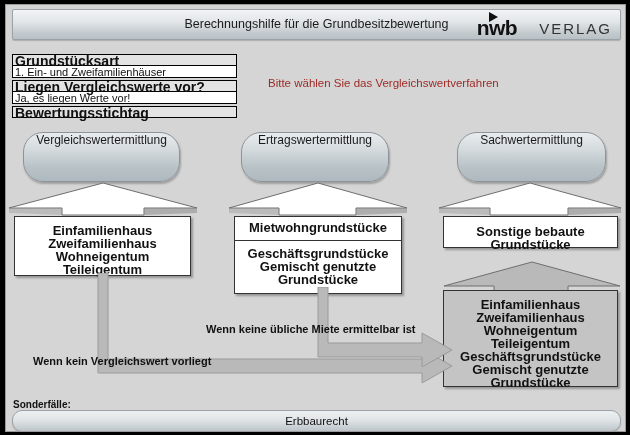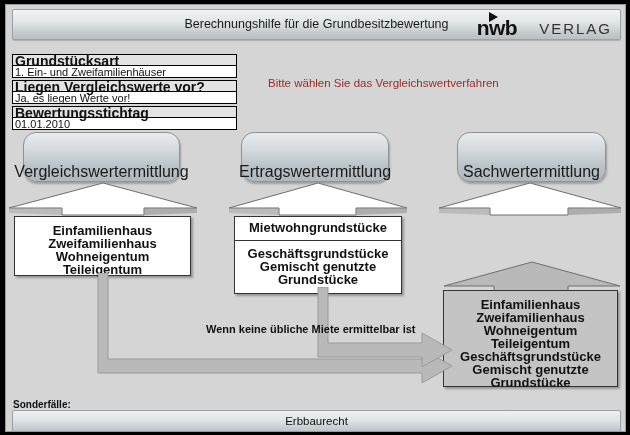--- a/index.html
+++ b/index.html
@@ -60,25 +60,25 @@
 
   
   .prompt{
     position:absolute;left:262px;top:72px;
     font-size:11.5px;font-weight:normal;color:#9e2a26;
   }
 
   
   .method{
     position:absolute;height:48px;
-    border:1px solid #8d9499;border-radius:13px;
+    border:1px solid #8d9499;border-radius:20px;
     background:linear-gradient(to bottom,#e8ecee 0%,#d4dadd 35%,#b9c3c7 70%,#aeb9bf 100%);
     box-shadow:1px 2px 2px rgba(0,0,0,.25);
-    display:flex;align-items:flex-end;justify-content:center;
-    font-size:16px;color:#1a1a1a;
+    display:flex;align-items:flex-start;justify-content:center;
+    font-size:12px;color:#1a1a1a;
   }
 
   
   .panel{
     position:absolute;
     background:#fff;border:1px solid #333;
     box-shadow:2px 2px 2px rgba(0,0,0,.30);
     font-size:13px;font-weight:bold;color:#111;
     text-align:center;
     box-sizing:border-box;
@@ -101,21 +101,21 @@
   }
 
   
   .sonder{
     position:absolute;left:7px;top:394px;
     font-size:10px;font-weight:bold;color:#111;
   }
   .erbbar{
     position:absolute;left:6px;top:405px;width:607px;height:20px;
     background:linear-gradient(to bottom,#eef1f2 0%,#e0e4e6 45%,#c6ced2 85%,#bcc4c9 100%);
-    border:1px solid #9aa2a7;border-radius:2px;
+    border:1px solid #9aa2a7;border-radius:10px;
     box-shadow:0 1px 1px rgba(0,0,0,.18);
     line-height:20px;text-align:center;font-size:11.5px;color:#111;
   }
 </style>
 </head>
 <body>
 
 <div id="app">
 
   <div class="titlebar">
@@ -130,21 +130,20 @@
   <div class="field" style="top:38px">
     <div class="lab">Grundstücksart</div>
     <div class="val">1. Ein- und Zweifamilienhäuser</div>
   </div>
   <div class="field" style="top:64px">
     <div class="lab">Liegen Vergleichswerte vor?</div>
     <div class="val">Ja, es liegen Werte vor!</div>
   </div>
   <div class="field" style="top:90px">
     <div class="lab">Bewertungsstichtag</div>
-    <div class="val">01.01.2010</div>
   </div>
 
   <div class="prompt">Bitte wählen Sie das Vergleichswertverfahren</div>
 
   <div class="method" style="left:17px;top:127px;width:155px">
     <span>Vergleichswertermittlung</span>
   </div>
   <div class="method" style="left:235px;top:127px;width:146px">
     <span>Ertragswertermittlung</span>
   </div>
@@ -181,20 +180,23 @@
 Teileigentum</div>
   </div>
 
   <div class="panel" style="left:228px;top:211px;width:168px;height:78px">
     <div class="seg" style="padding-top:4px;padding-bottom:6px">Mietwohngrundstücke</div>
     <div class="seg" style="padding-top:6px;white-space:pre-line">Geschäftsgrundstücke
 Gemischt genutzte
 Grundstücke</div>
   </div>
 
+  <div class="panel" style="left:437px;top:211px;width:175px;height:32px">
+    <div class="seg" style="padding-top:8px">Sonstige bebaute Grundstücke</div>
+  </div>
 
   <div class="uparrow" style="left:437px;top:256px">
     <svg width="178" height="32" viewBox="0 0 178 32">
       <polygon points="89,1 177,25 125,25 125,31 51,31 51,25 1,25" fill="#b9b9b9" stroke="#6e6e6e" stroke-width="1"></polygon>
     </svg>
   </div>
 
   <div class="panel grey" style="left:437px;top:285px;width:175px;height:97px">
     <div class="seg" style="padding-top:7px;white-space:pre-line">Einfamilienhaus
 Zweifamilienhaus
@@ -209,20 +211,21 @@
       <path d="M22,0 L22,86 L336,86 L336,76 L366,93 L336,110 L336,100 L12,100 L12,0 Z" fill="#b9b9b9" stroke="#9a9a9a" stroke-width="1"></path>
     </svg>
   </div>
 
   <div class="elbow" style="left:300px;top:282px">
     <svg width="150" height="80" viewBox="0 0 150 80">
       <path d="M22,0 L22,56 L116,56 L116,46 L146,63 L116,80 L116,70 L12,70 L12,0 Z" fill="#b9b9b9" stroke="#9a9a9a" stroke-width="1"></path>
     </svg>
   </div>
 
+  <div class="alabel" style="left:27px;top:350px">Wenn kein Vergleichswert vorliegt</div>
   <div class="alabel" style="left:200px;top:318px">Wenn keine übliche Miete ermittelbar ist</div>
 
   <div class="sonder">Sonderfälle:</div>
   <div class="erbbar">
     <span>Erbbaurecht</span>
   </div>
 
 </div>
 
 </body></html>

